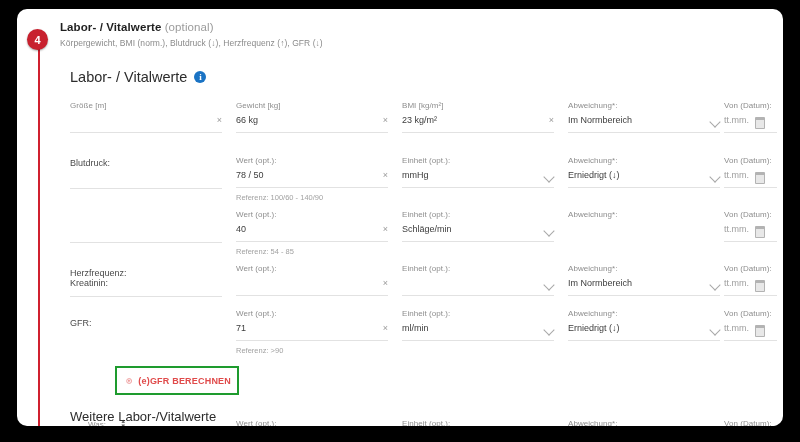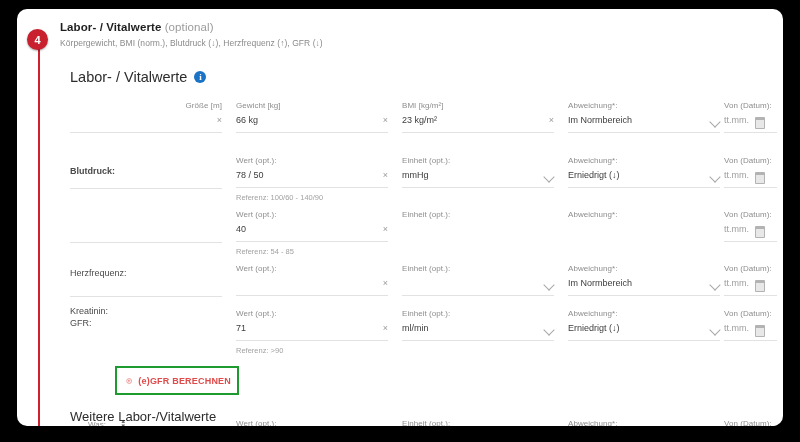--- a/index.html
+++ b/index.html
@@ -116,21 +116,21 @@
 
       <div id="card-title">
         <span>Labor- / Vitalwerte</span>
         <span class="info-dot">i</span>
       </div>
 
       <div class="grid">
 
         <div class="row" style="top:44px;">
 
-          <div class="fld" style="left:0;width:152px;text-align:right;">
+          <div class="fld" style="left:0;width:152px;">
             <div class="lbl">Größe [m]</div>
             <div class="inputline">
               <span class="val"></span>
               <span class="clear">×</span>
             </div>
           </div>
 
           <div class="fld" style="left:166px;width:152px;">
             <div class="lbl">Gewicht [kg]</div>
             <div class="inputline">
@@ -159,21 +159,21 @@
             <div class="lbl">Von (Datum):</div>
             <div class="inputline">
               <span class="val ph">tt.mm.</span>
               <span class="cal" style="position:absolute;left:30px;top:3px;"></span>
 
             </div>
           </div>
         </div>
 
         <div class="row" style="top:99px;">
-          <div class="rowlabel" style="left:0;top:10px;font-weight:bold;">Blutdruck:</div>
+          <div class="rowlabel" style="left:0;top:2px;">Blutdruck:</div>
           <div class="rowlabel-line" style="left:0;top:32px;width:152px;"></div>
 
           <div class="fld" style="left:166px;width:152px;">
             <div class="lbl">Wert (opt.):</div>
             <div class="inputline">
               <span class="val">78 / 50</span>
               <span class="clear">×</span>
             </div>
             <div class="ref">Referenz: 100/60 - 140/90</div>
           </div>
@@ -212,38 +212,42 @@
             <div class="lbl">Wert (opt.):</div>
             <div class="inputline">
               <span class="val">40</span>
               <span class="clear">×</span>
             </div>
             <div class="ref">Referenz: 54 - 85</div>
           </div>
 
           <div class="fld" style="left:332px;width:152px;">
             <div class="lbl">Einheit (opt.):</div>
+            <div class="inputline">
+              <span class="val">Schläge/min</span>
+              <span class="caret"></span>
+            </div>
           </div>
 
           <div class="fld" style="left:498px;width:152px;">
             <div class="lbl">Abweichung*:</div>
           </div>
 
           <div class="fld" style="left:654px;width:53px;">
             <div class="lbl">Von (Datum):</div>
             <div class="inputline">
               <span class="val ph">tt.mm.</span>
               <span class="cal" style="position:absolute;left:30px;top:3px;"></span>
 
             </div>
           </div>
         </div>
 
         <div class="row" style="top:207px;">
-          <div class="rowlabel" style="left:0;top:14px;margin-top:28px;">Kreatinin:</div>
+          <div class="rowlabel" style="left:0;top:14px;">Kreatinin:</div>
           <div class="rowlabel-line" style="left:0;top:32px;width:152px;"></div>
 
           <div class="fld" style="left:166px;width:152px;">
             <div class="lbl">Wert (opt.):</div>
             <div class="inputline">
               <span class="val"></span>
               <span class="clear">×</span>
             </div>
           </div>
 

